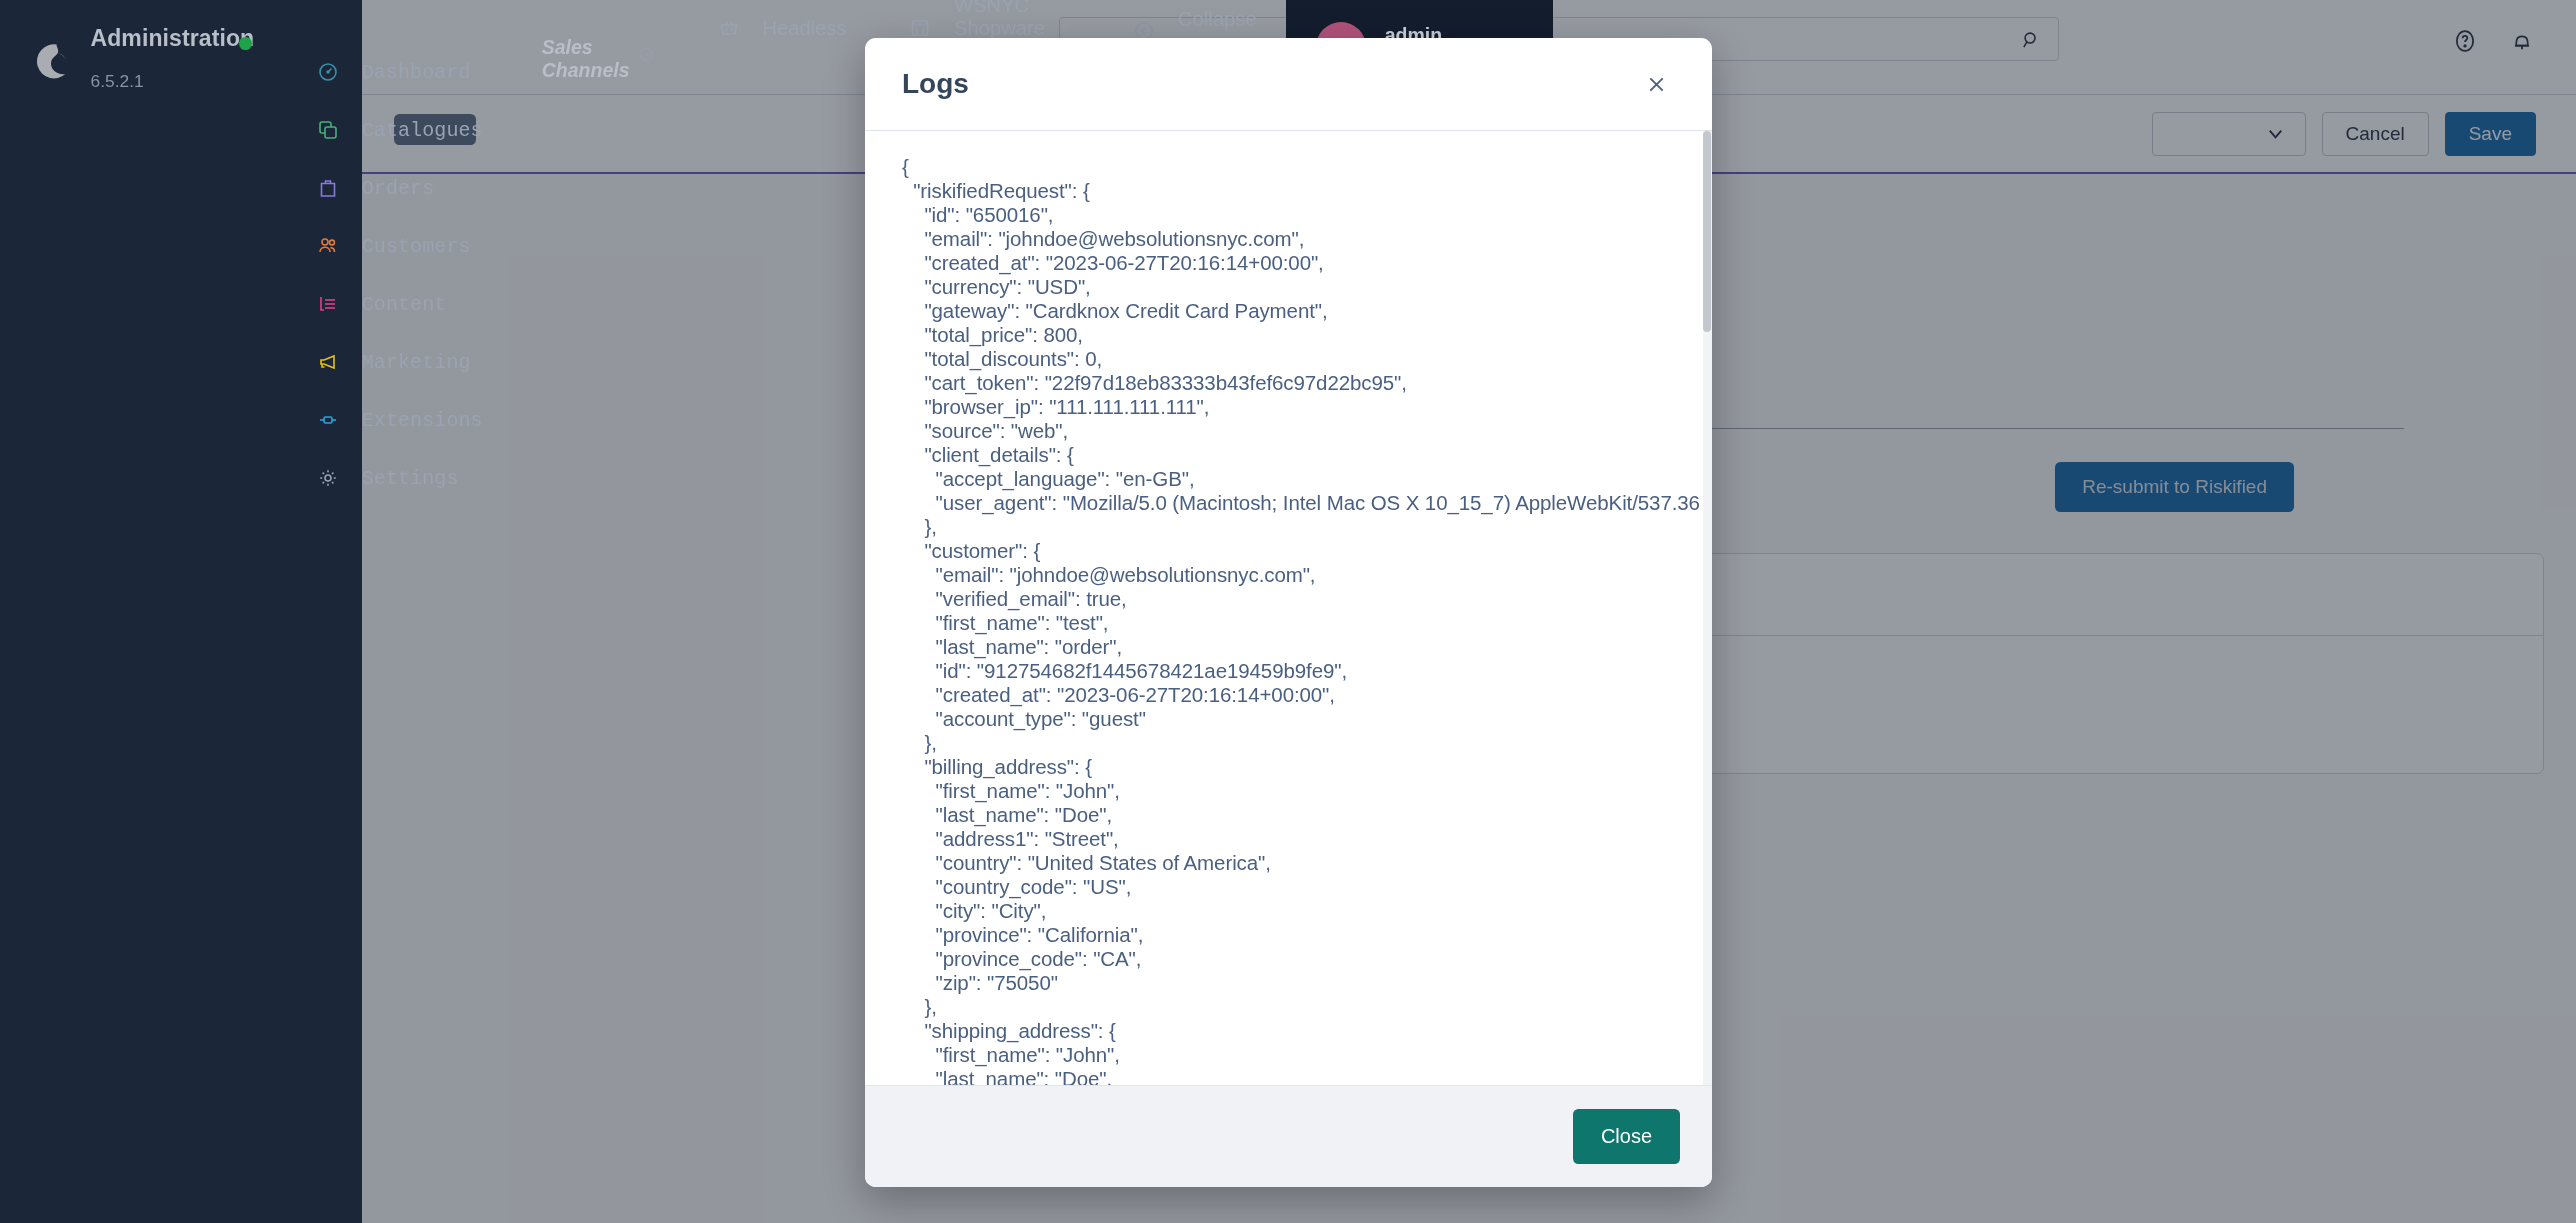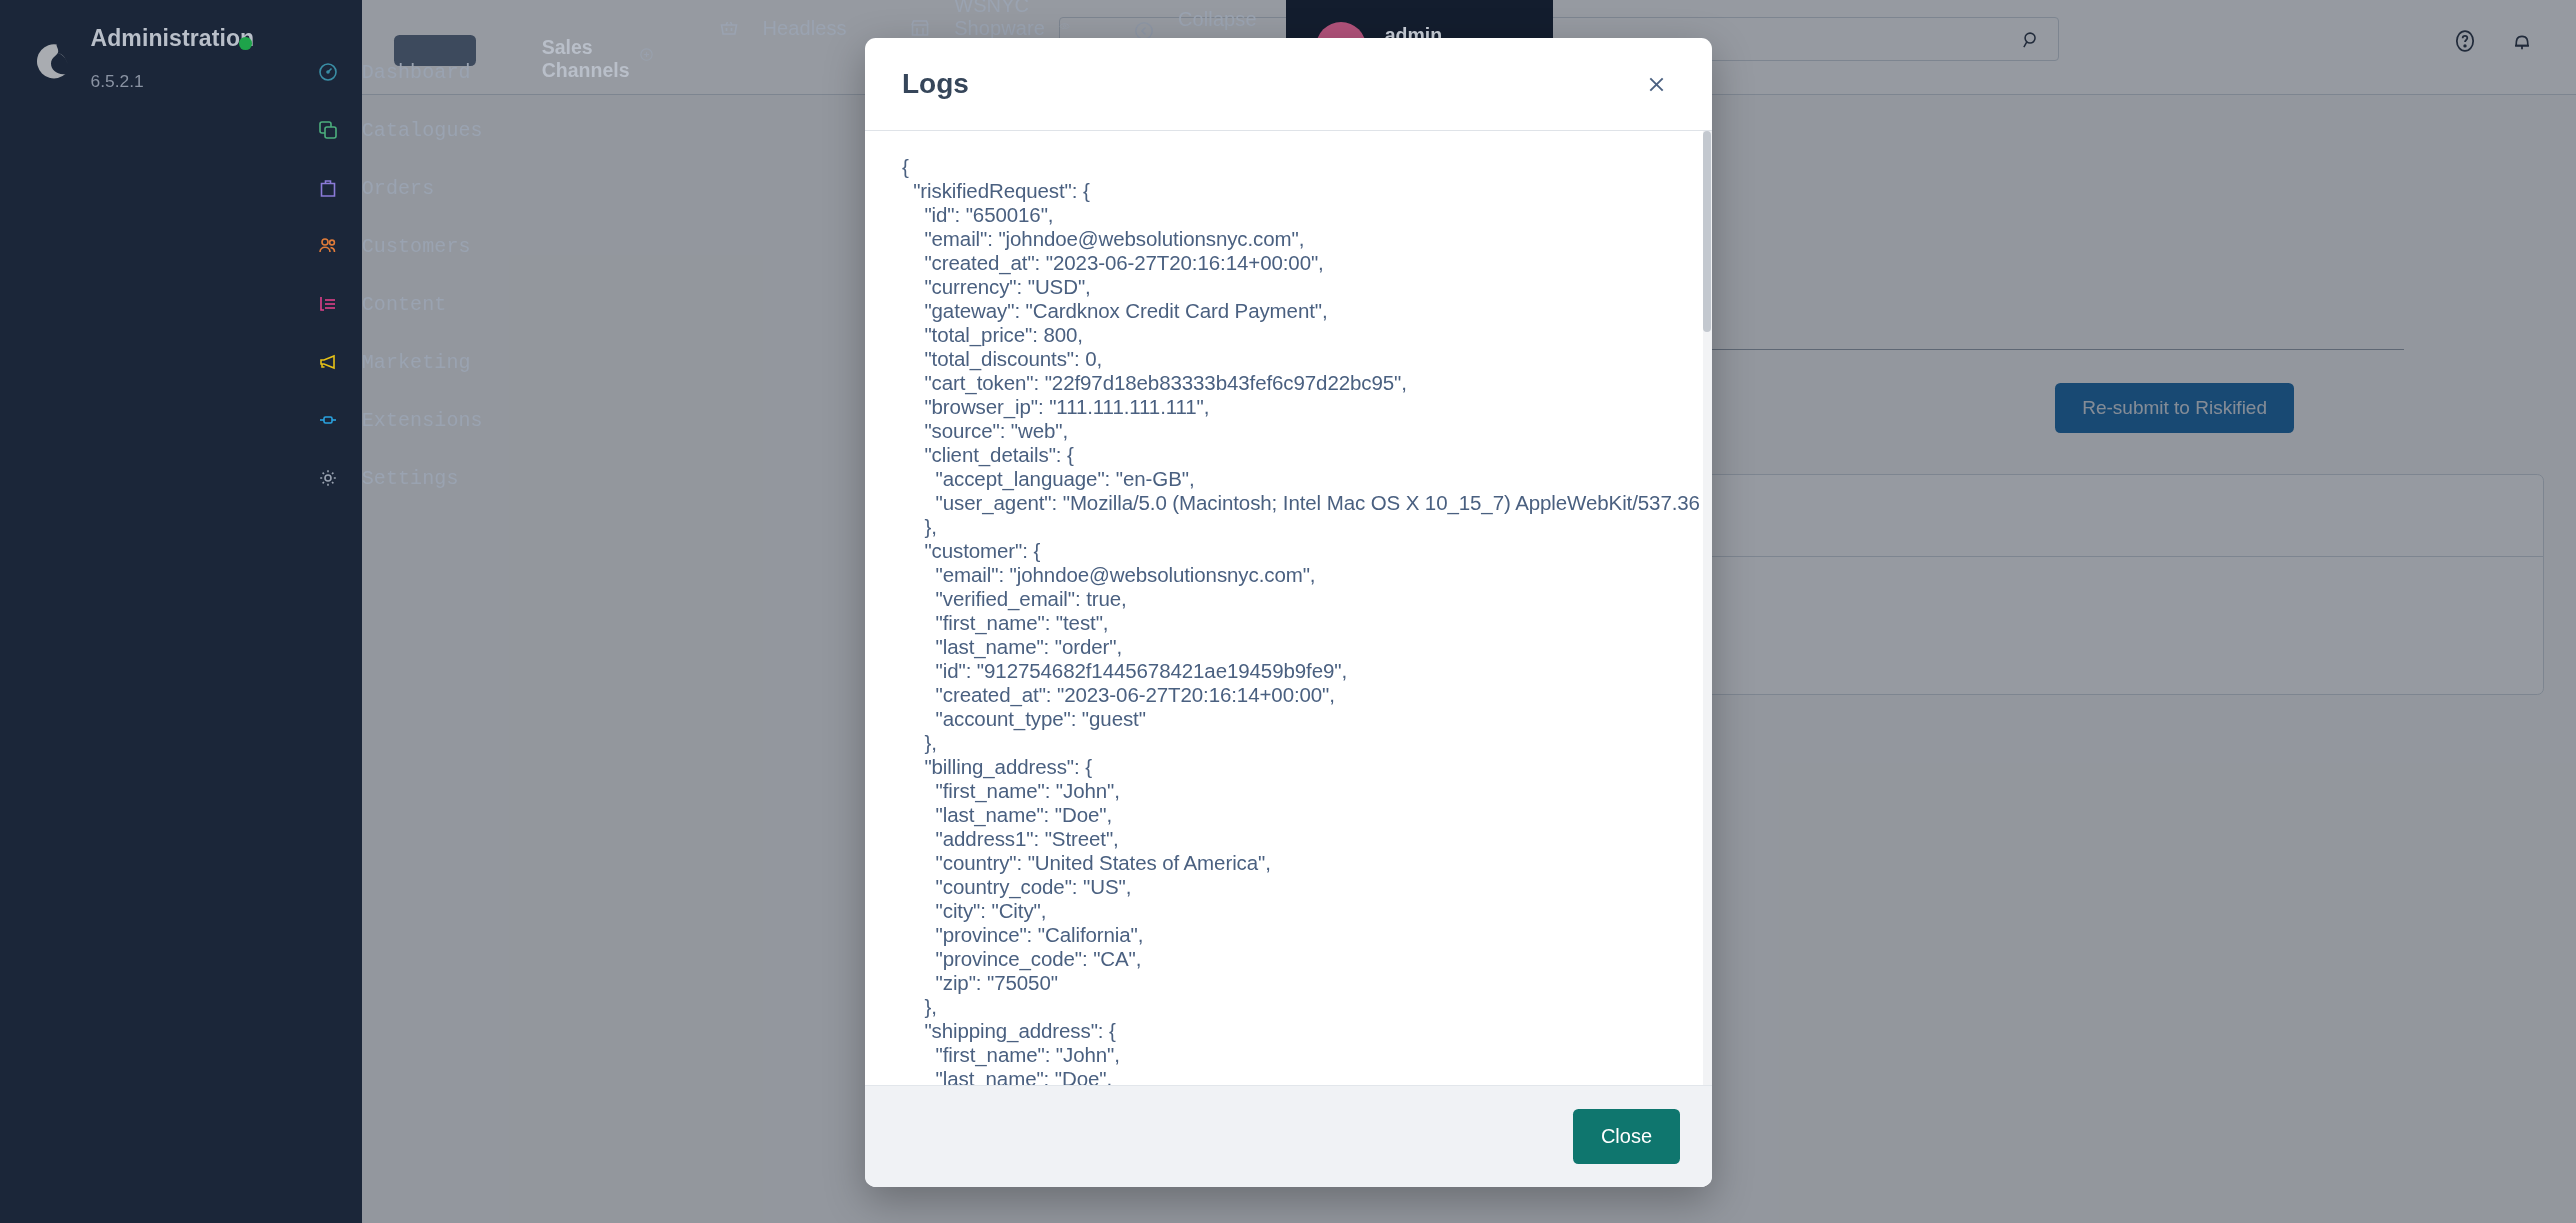--- a/index.html
+++ b/index.html
@@ -42,21 +42,21 @@
     cursor: pointer;
   }
   .sb-ic { width: 29.5px; flex: 0 0 29.5px; height: 29.5px; margin-right: 19px; display: flex; align-items: center; justify-content: center; }
   .sb-ic svg { width: 24px; height: 24px; display: block; }
   .sb-lbl { font-size: 20px; color: #9aa3b1; letter-spacing: 0.1px; }
 
   .sb-sectionhead {
     display: flex; align-items: center; justify-content: space-between;
     padding: 0 29.5px; height: 48px; margin-top: 35px;
   }
-  .sb-sectionhead .t { font-size: 19.5px; font-weight: bold; color: #b9bfc9; }
+  .sb-sectionhead .t { font-size: 19.5px; font-weight: bold; color: #b9bfc9; font-style: italic; }
   .sb-plus { width: 25.5px; height: 25.5px; opacity: .75; cursor: pointer; }
 
   .sb-ch { display: flex; align-items: center; height: 56px; padding: 0 29.5px; cursor: pointer; }
   .sb-ch .sb-ic svg { stroke: #9aa3b1; }
   .sb-eye { margin-left: auto; width: 25.5px; height: 17.4px; opacity: .75; }
 
   .sb-spacer { flex: 1 1 auto; }
 
   .sb-collapse {
     display: flex; align-items: center; height: 62px; padding: 0 29.5px;
@@ -257,20 +257,46 @@
         <span>
           <svg viewBox="0 0 24 24" fill="none" stroke="#2b3545" stroke-width="1.5">
             <path d="M7 16c0-5 .4-8 5-8s5 3 5 8z"></path>
             <path d="M6 16h12"></path>
               <path d="M12 16v3"></path>
           </svg>
         </span>
       </div>
     </div>
 
+    <div class="subbar">
+      <div class="crumb">
+        <span>
+          <svg viewBox="0 0 24 24" fill="none" stroke="#4b4f8f" stroke-width="1.6">
+            <polyline points="14,5 7,12 14,19"></polyline>
+          </svg>
+        </span>
+        <span>
+          <svg viewBox="0 0 24 24" fill="none" stroke="#4b4f8f" stroke-width="1.5">
+            <path d="M6.5 7h11v13h-11z"></path>
+              <path d="M10 7V5.2h4V7"></path>
+          </svg>
+        </span>
+      </div>
+      <div class="subbar-actions">
+        <div class="sel-box">
+          <span>
+            <svg viewBox="0 0 24 24" fill="none" stroke="#2b3545" stroke-width="2">
+              <polyline points="6,9 12,16 18,9"></polyline>
+            </svg>
+          </span>
+        </div>
+        <button class="btn">Cancel</button>
+        <button class="btn btn-primary">Save</button>
+      </div>
+    </div>
 
     <div class="content">
       <div class="tab-pill"></div>
       <div class="divider-line"></div>
       <div class="resubmit-wrap">
         <button class="btn-resubmit">Re-submit to Riskified</button>
       </div>
       <div class="vline"></div>
       <div class="card">
         <div class="card-head">Logs</div>

